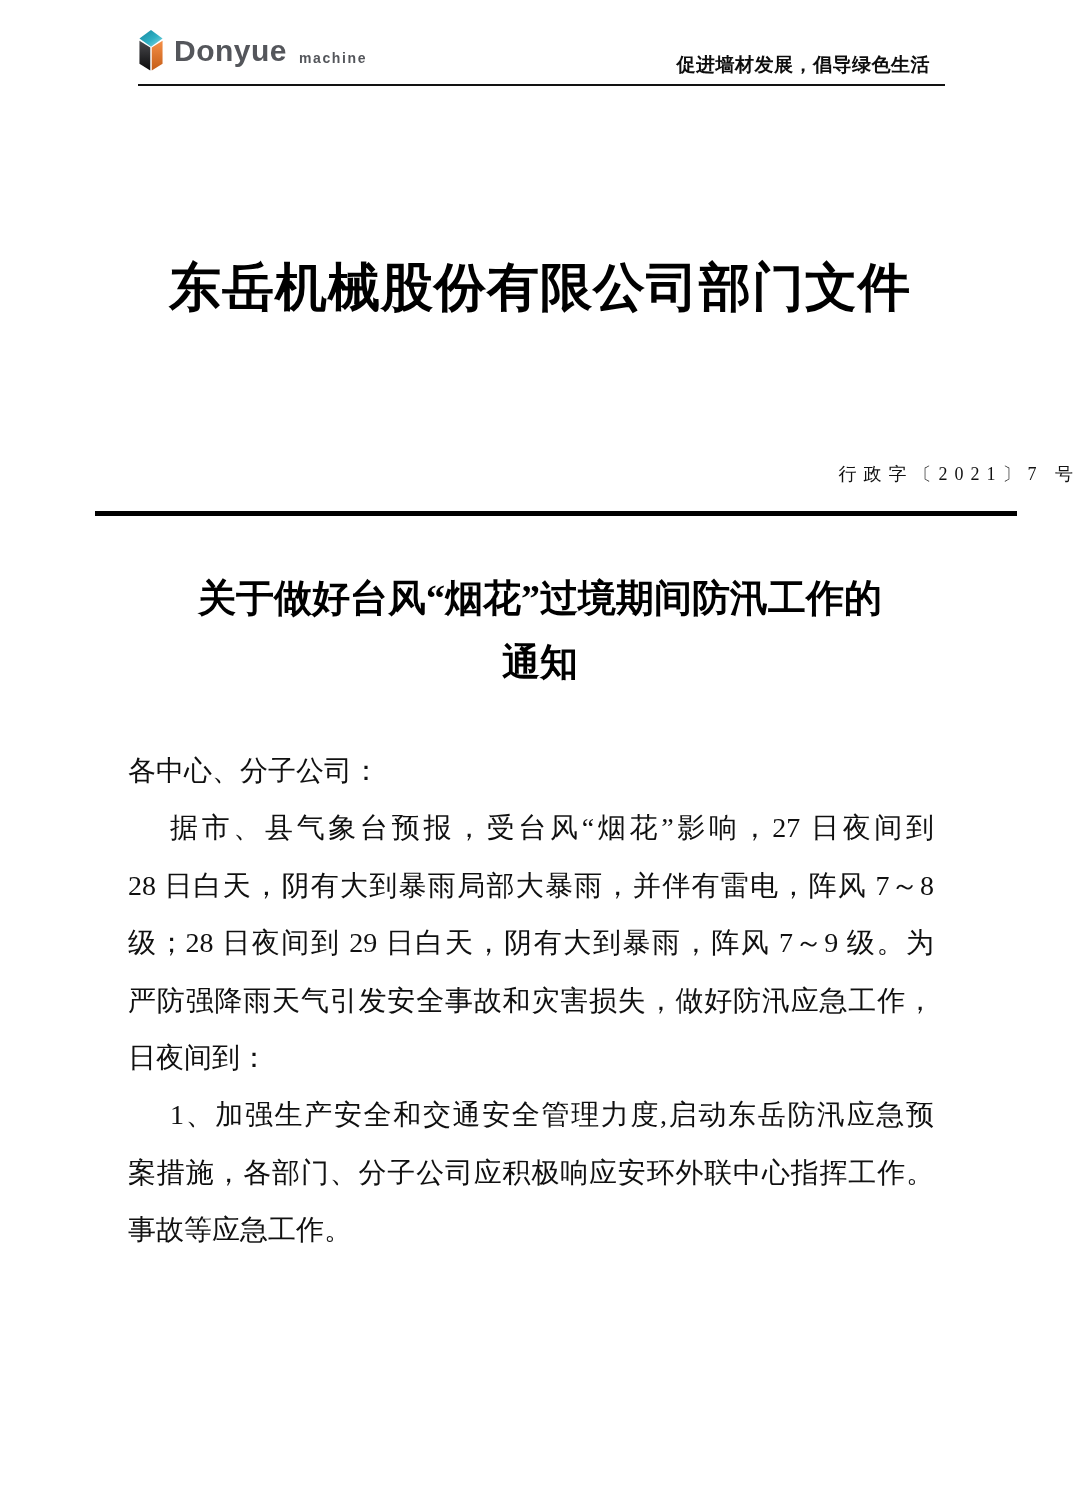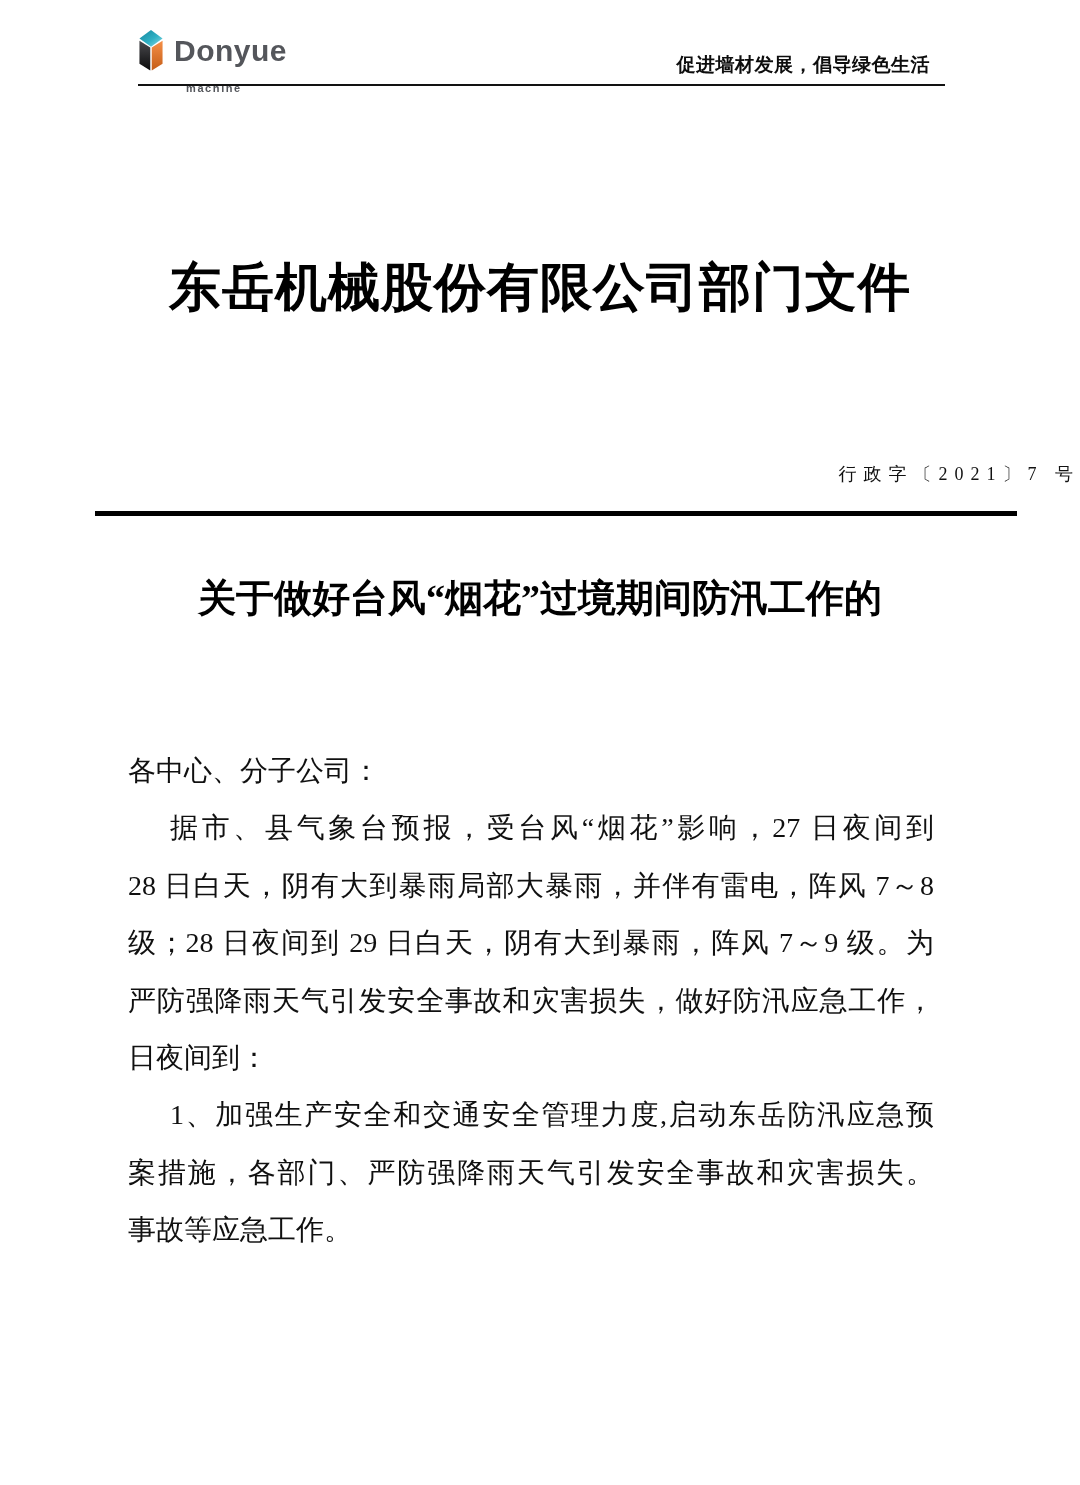--- a/index.html
+++ b/index.html
@@ -9,28 +9,28 @@
     background:#ffffff; overflow:hidden; color:#000;
     font-family:"Liberation Serif", serif;
   }
 
   
   .logo {
     position:absolute; left:138px; top:30px;
     display:flex; align-items:flex-start; gap:10px;
   }
   .cube-wrap { width:26px; height:42px; }
-  .brand-col { display:flex; flex-direction:column; margin-top:8px; }
+  .brand-col { display:flex; margin-top:8px; }
   .brand-name {
     font-family:"Liberation Sans", sans-serif; font-weight:700;
     font-size:30px; line-height:26px; color:#54565b; letter-spacing:0.5px;
   }
   .brand-sub {
     font-family:"Liberation Sans", sans-serif; font-weight:700;
-    font-size:11px; color:#54565b; letter-spacing:1.6px; margin-top:18px;padding-left:12px;
+    font-size:14px; color:#54565b; letter-spacing:1.6px; margin-top:12px;padding-left:12px;
   }
   .slogan {
     position:absolute; top:52px; right:150px;
     font-family:"Liberation Sans", sans-serif; font-weight:700;
     font-size:19px; color:#0d0d0d; letter-spacing:0.5px;
   }
   .header-rule {
     position:absolute; top:84px; left:138px; width:807px; height:2px;
     background:#121212;
   }
@@ -104,27 +104,28 @@
 
   <div class="slogan">促进墙材发展，倡导绿色生活</div>
   <div class="header-rule"></div>
 
   <div class="org-title">东岳机械股份有限公司部门文件</div>
   <div class="doc-number">行政字〔2021〕7 号</div>
   <div class="thick-rule"></div>
 
   <div class="subject">
     <div>关于做好台风“烟花”过境期间防汛工作的</div>
+    <div>通知</div>
   </div>
 
   <div class="body-text">
     <div class="body-line">各中心、分子公司：</div>
     <div class="body-line stretch indent">据市、县气象台预报，受台风“烟花”影响，27 日夜间到</div>
     <div class="body-line stretch">28 日白天，阴有大到暴雨局部大暴雨，并伴有雷电，阵风 7～8</div>
     <div class="body-line stretch">级；28 日夜间到 29 日白天，阴有大到暴雨，阵风 7～9 级。为</div>
     <div class="body-line stretch">严防强降雨天气引发安全事故和灾害损失，做好防汛应急工作，</div>
     <div class="body-line">日夜间到：</div>
     <div class="body-line stretch indent">1、加强生产安全和交通安全管理力度,启动东岳防汛应急预</div>
-    <div class="body-line stretch">案措施，各部门、严防强降雨天气引发安全事故和灾害损失。</div>
+    <div class="body-line stretch">案措施，各部门、分子公司应积极响应安环外联中心指挥工作。</div>
     <div class="body-line">事故等应急工作。</div>
   </div>
 
 </div>
 
 </body></html>

